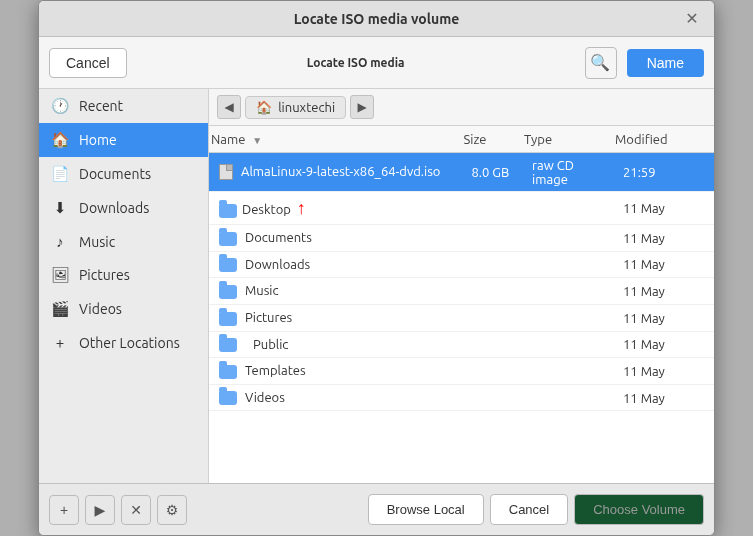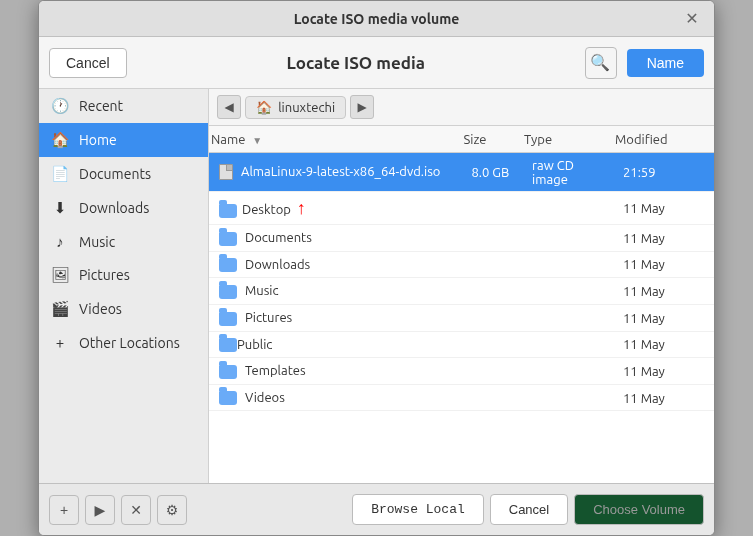--- a/index.html
+++ b/index.html
@@ -78,21 +78,21 @@
       border-radius: 4px;
       padding: 6px 16px;
       font-size: 14px;
       cursor: pointer;
       color: #333;
     }
 
     .toolbar-title {
       flex: 1;
       text-align: center;
-      font-size: 17px;
+      font-size: 12px;
       font-weight: 600;
       color: #333;
     }
 
     .toolbar-search {
       width: 32px;
       height: 32px;
       background: none;
       border: 1px solid #bbb;
       border-radius: 4px;
@@ -298,21 +298,20 @@
     .bottom-spacer { flex: 1; }
 
     .btn-browse-local {
       background: #fff;
       border: 1px solid #bbb;
       border-radius: 4px;
       padding: 7px 18px;
       font-size: 13px;
       cursor: pointer;
       color: #333;
-      font-family: Liberation Mono, monospace;
     }
 
     .btn-cancel2 {
       background: #fff;
       border: 1px solid #bbb;
       border-radius: 4px;
       padding: 7px 18px;
       font-size: 13px;
       cursor: pointer;
       color: #333;
@@ -481,21 +480,21 @@
                 <td></td>
                 <td>11 May</td>
               </tr>
               <tr>
                 <td><span><span class="folder-img"></span></span><span style="margin-left: 8px;">Pictures</span></td>
                 <td></td>
                 <td></td>
                 <td>11 May</td>
               </tr>
               <tr>
-                <td><span><span class="folder-img"></span></span><span style="margin-left: 0;">Public</span></td>
+                <td><span><span class="folder-img"></span></span><span style="margin-left: 16px;">Public</span></td>
                 <td></td>
                 <td></td>
                 <td>11 May</td>
               </tr>
               <tr>
                 <td><span><span class="folder-img"></span></span><span style="margin-left: 8px;">Templates</span></td>
                 <td></td>
                 <td></td>
                 <td>11 May</td>
               </tr>

